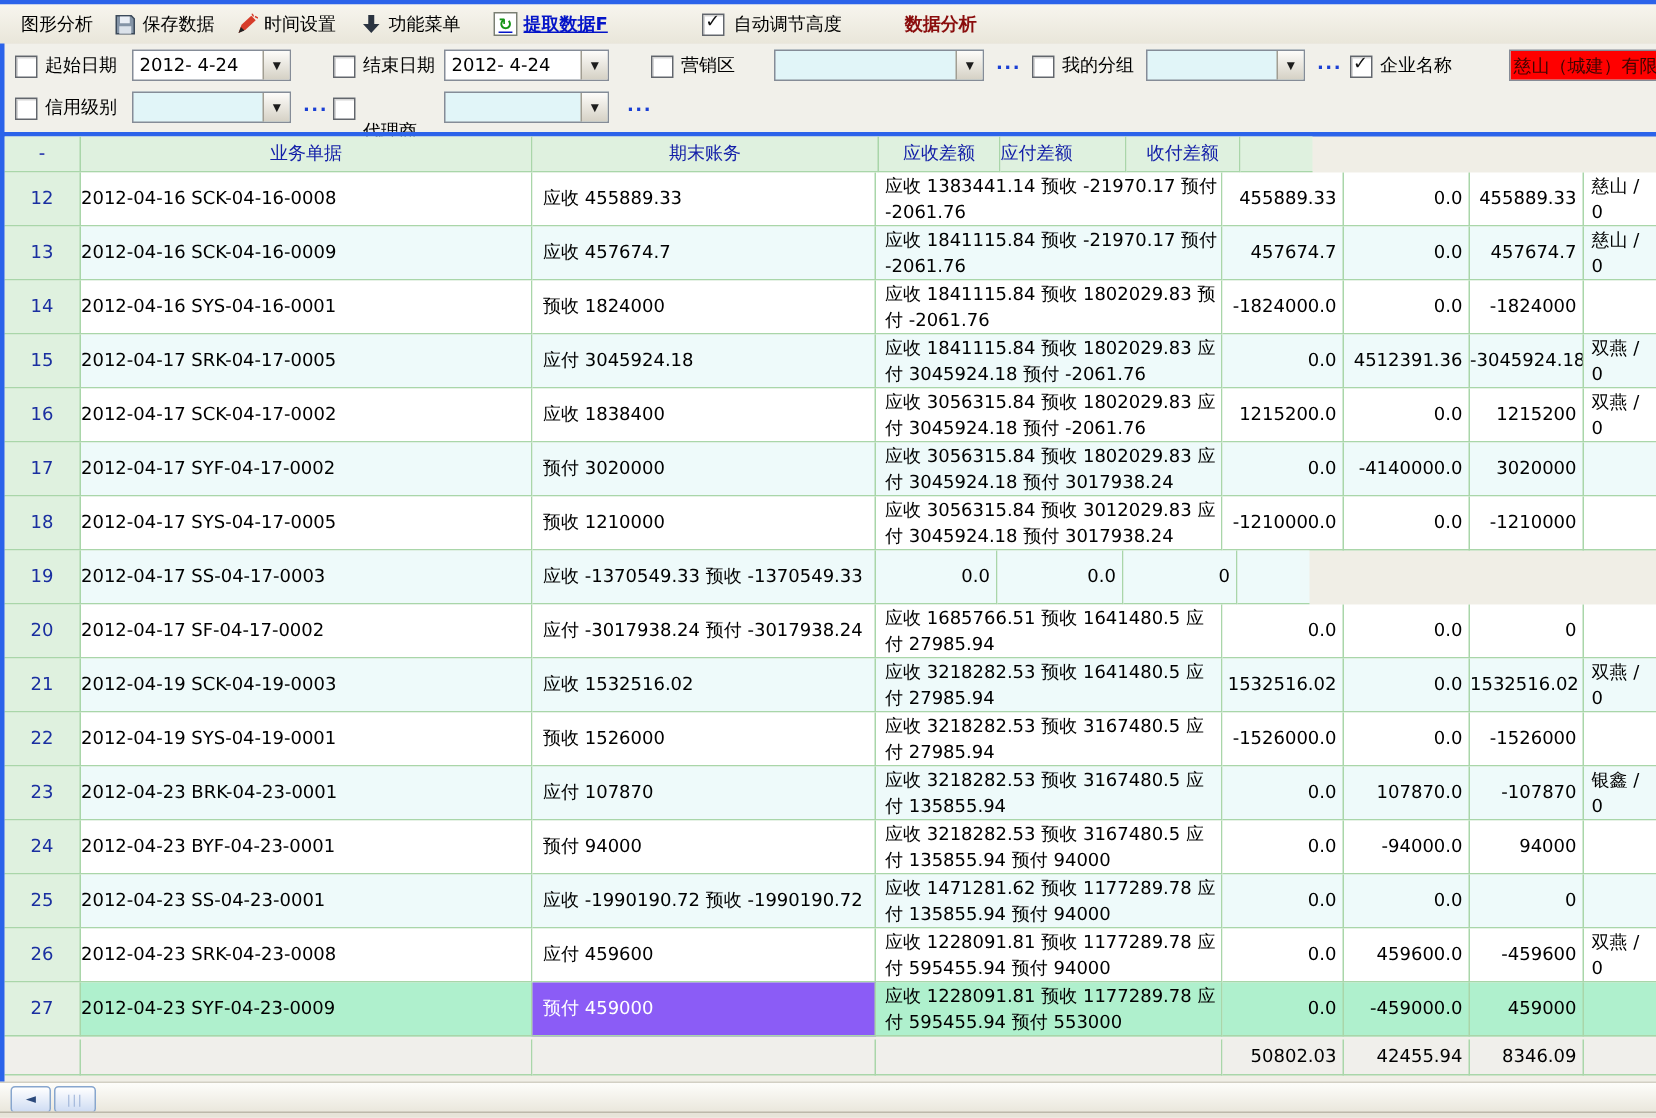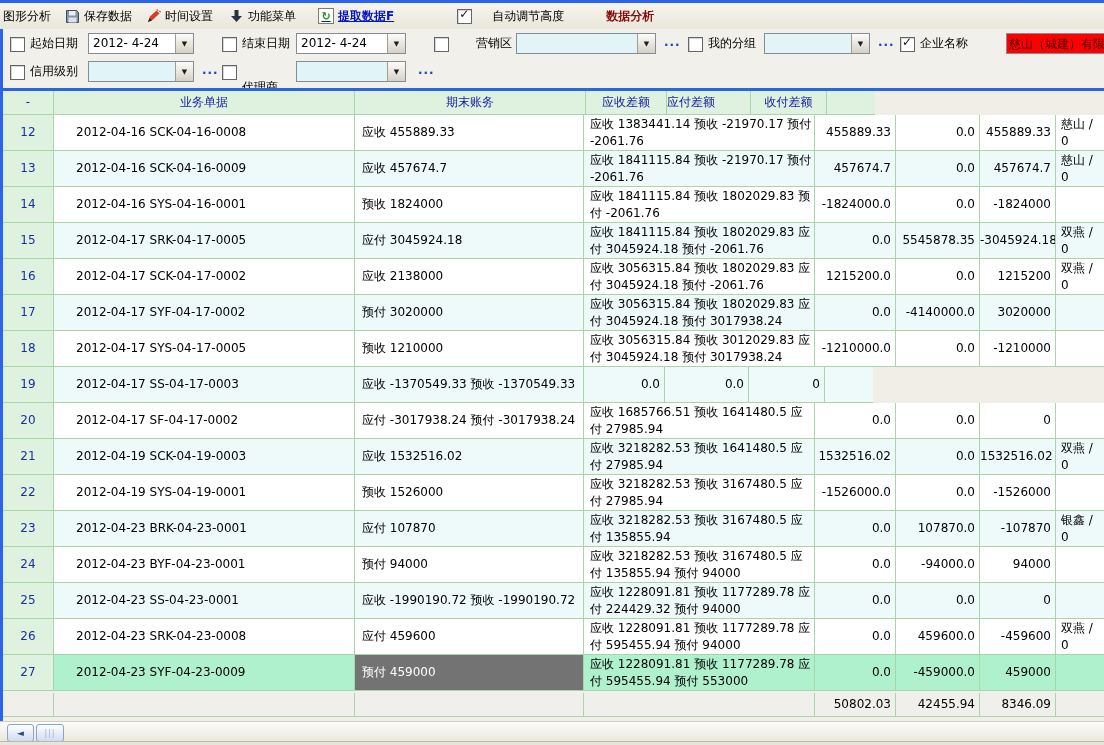--- a/index.html
+++ b/index.html
@@ -53,27 +53,27 @@
   .c-chg {width:229px;}
   .c-end {width:231px;}
   .c-recv{width:81px;}
   .c-pay {width:84px;}
   .c-net {width:76px;}
   .c-co  {width:48px;border-right:none;}
   .hdr .td{background:#dff1df;color:#1420a8;text-align:center;line-height:22px;}
   .c-no{background:#dff1df;color:#1a2fa0;text-align:center;line-height:35px;}
   .tr.even .data{background:#ffffff;}
   .tr.odd  .data{background:#eefafa;}
-  .c-doc{padding-left:22px;line-height:35px;}
+  .c-doc{line-height:35px;}
   .c-chg{padding-left:7px;line-height:35px;}
   .c-end{padding:1px 2px 0 6px;line-height:17px;white-space:normal;word-break:break-all;}
   .c-recv,.c-pay,.c-net{text-align:right;padding-right:4px;line-height:35px;}
   .c-co{padding:1px 0 0 5px;line-height:17px;white-space:pre-line;}
   .tr.selected .data{background:#aff0cd;}
-  .tr.selected .c-chg{background:#737373;color:#fff;}
+  .tr.selected .c-chg{background:#8b5cf6;color:#fff;}
   .spacer{height:2px;background:#f1f0ea;}
   .tr.foot{height:24px;}
   .foot .td{background:#f0efeb;line-height:22px;border-bottom:1px solid #a9d6a9;}
   .foot .c-no{background:#f0efeb;}
 
   
   .hscroll{position:absolute;left:0;top:721px;width:1104px;height:20px;
     background:linear-gradient(#fdfdfa,#e9e6db);border-top:1px solid #d2cfc3;}
   .sbtn{position:absolute;top:2px;height:16px;border:1px solid #87a6cf;border-radius:3px;
     background:linear-gradient(#ffffff,#cfdcf3);display:flex;align-items:center;justify-content:center;}
@@ -81,21 +81,21 @@
   .sbtn.thumb{left:36px;width:26px;color:#9ab0d6;font-size:8px;letter-spacing:1px;}
   .bottom-strip{position:absolute;left:0;top:741px;width:1104px;height:4px;
     background:#e7e4d9;border-top:1px solid #bcb8aa;}
 </style>
 </head>
 <body>
 
 <div class="top-line"></div>
 
 <div class="toolbar">
-  <div class="tb-item" style="margin-left:0">
+  <div class="tb-item" style="margin-left:11px">
     <span>图形分析</span>
   </div>
   <div class="tb-item" style="margin-left:8px">
     <span class="ticon">
       <svg width="15" height="15" viewBox="0 0 15 15">
           <path d="M1.5 1.5h10l2 2v10h-12z" fill="#8494a6" stroke="#3c4a5a"></path>
           <rect x="4" y="2" width="6.5" height="4.5" fill="#e9eef5"></rect>
           <rect x="3.5" y="8.5" width="8" height="5" fill="#dbe2ea"></rect>
         </svg>
     </span>
@@ -117,40 +117,40 @@
           <path d="M4.5 1h4v6h3.5l-5.5 6-5.5-6h3.5z" fill="#2a3340"></path>
         </svg>
     </span>
     <span>功能菜单</span>
   </div>
   <div class="tb-item tb-extract" style="margin-left:16px">
     <span class="rfbox">↻</span>
     <span>提取数据F</span>
   </div>
   <span class="cbx checked" style="margin-left:60px" id="cb-autoheight"></span>
-  <span style="margin-left:20px">自动调节高度</span>
+  <span style="margin-left:6px">自动调节高度</span>
   <span class="tb-analysis" style="margin-left:42px">数据分析</span>
 </div>
 
 <div class="filter-panel">
 
   <span class="cbx" style="left:10px;top:8px"></span>
   <span class="flabel" style="left:30px;top:4px">起始日期</span>
   <div class="combo" style="left:88px;top:4px;width:106px">
     <span class="val">2012- 4-24</span>
     <span class="cbtn">▼</span>
   </div>
   <span class="cbx" style="left:222px;top:8px"></span>
   <span class="flabel" style="left:242px;top:4px">结束日期</span>
   <div class="combo" style="left:296px;top:4px;width:110px">
     <span class="val">2012- 4-24</span>
     <span class="cbtn">▼</span>
   </div>
   <span class="cbx" style="left:434px;top:8px"></span>
-  <span class="flabel" style="left:476px;top:4px">营销区</span>
+  <span class="flabel" style="left:454px;top:4px">营销区</span>
   <div class="combo cyan" style="left:516px;top:4px;width:140px">
     <span class="val"></span>
     <span class="cbtn">▼</span>
   </div>
   <span class="dots" style="left:664px;top:4px">...</span>
   <span class="cbx" style="left:688px;top:8px"></span>
   <span class="flabel" style="left:708px;top:4px">我的分组</span>
   <div class="combo cyan" style="left:764px;top:4px;width:106px">
     <span class="val"></span>
     <span class="cbtn">▼</span>
@@ -221,29 +221,29 @@
         <div class="td c-pay data">0.0</div>
         <div class="td c-net data">-1824000</div>
         <div class="td c-co data"></div>
       </div>
       <div class="tr odd">
         <div class="td c-no">15</div>
         <div class="td c-doc data">2012-04-17 SRK-04-17-0005</div>
         <div class="td c-chg data">应付 3045924.18</div>
         <div class="td c-end data">应收 1841115.84  预收 1802029.83  应付 3045924.18  预付 -2061.76</div>
         <div class="td c-recv data">0.0</div>
-        <div class="td c-pay data">5545878.35</div>
+        <div class="td c-pay data">4512391.36</div>
         <div class="td c-net data">-3045924.18</div>
         <div class="td c-co data">双燕 / 0
 双燕 / 0</div>
       </div>
       <div class="tr even">
         <div class="td c-no">16</div>
         <div class="td c-doc data">2012-04-17 SCK-04-17-0002</div>
-        <div class="td c-chg data">应收 2138000</div>
+        <div class="td c-chg data">应收 1838400</div>
         <div class="td c-end data">应收 3056315.84  预收 1802029.83  应付 3045924.18  预付 -2061.76</div>
         <div class="td c-recv data">1215200.0</div>
         <div class="td c-pay data">0.0</div>
         <div class="td c-net data">1215200</div>
         <div class="td c-co data">双燕 / 0</div>
       </div>
       <div class="tr odd">
         <div class="td c-no">17</div>
         <div class="td c-doc data">2012-04-17 SYF-04-17-0002</div>
         <div class="td c-chg data">预付 3020000</div>
@@ -319,21 +319,21 @@
         <div class="td c-end data">应收 3218282.53  预收 3167480.5  应付 135855.94  预付 94000</div>
         <div class="td c-recv data">0.0</div>
         <div class="td c-pay data">-94000.0</div>
         <div class="td c-net data">94000</div>
         <div class="td c-co data"></div>
       </div>
       <div class="tr odd">
         <div class="td c-no">25</div>
         <div class="td c-doc data">2012-04-23 SS-04-23-0001</div>
         <div class="td c-chg data">应收 -1990190.72  预收 -1990190.72</div>
-        <div class="td c-end data">应收 1228091.81  预收 1177289.78  应付 224429.32  预付 94000</div>
+        <div class="td c-end data">应收 1471281.62  预收 1177289.78  应付 135855.94  预付 94000</div>
         <div class="td c-recv data">0.0</div>
         <div class="td c-pay data">0.0</div>
         <div class="td c-net data">0</div>
         <div class="td c-co data"></div>
       </div>
       <div class="tr even">
         <div class="td c-no">26</div>
         <div class="td c-doc data">2012-04-23 SRK-04-23-0008</div>
         <div class="td c-chg data">应付 459600</div>
         <div class="td c-end data">应收 1228091.81  预收 1177289.78  应付 595455.94  预付 94000</div>

